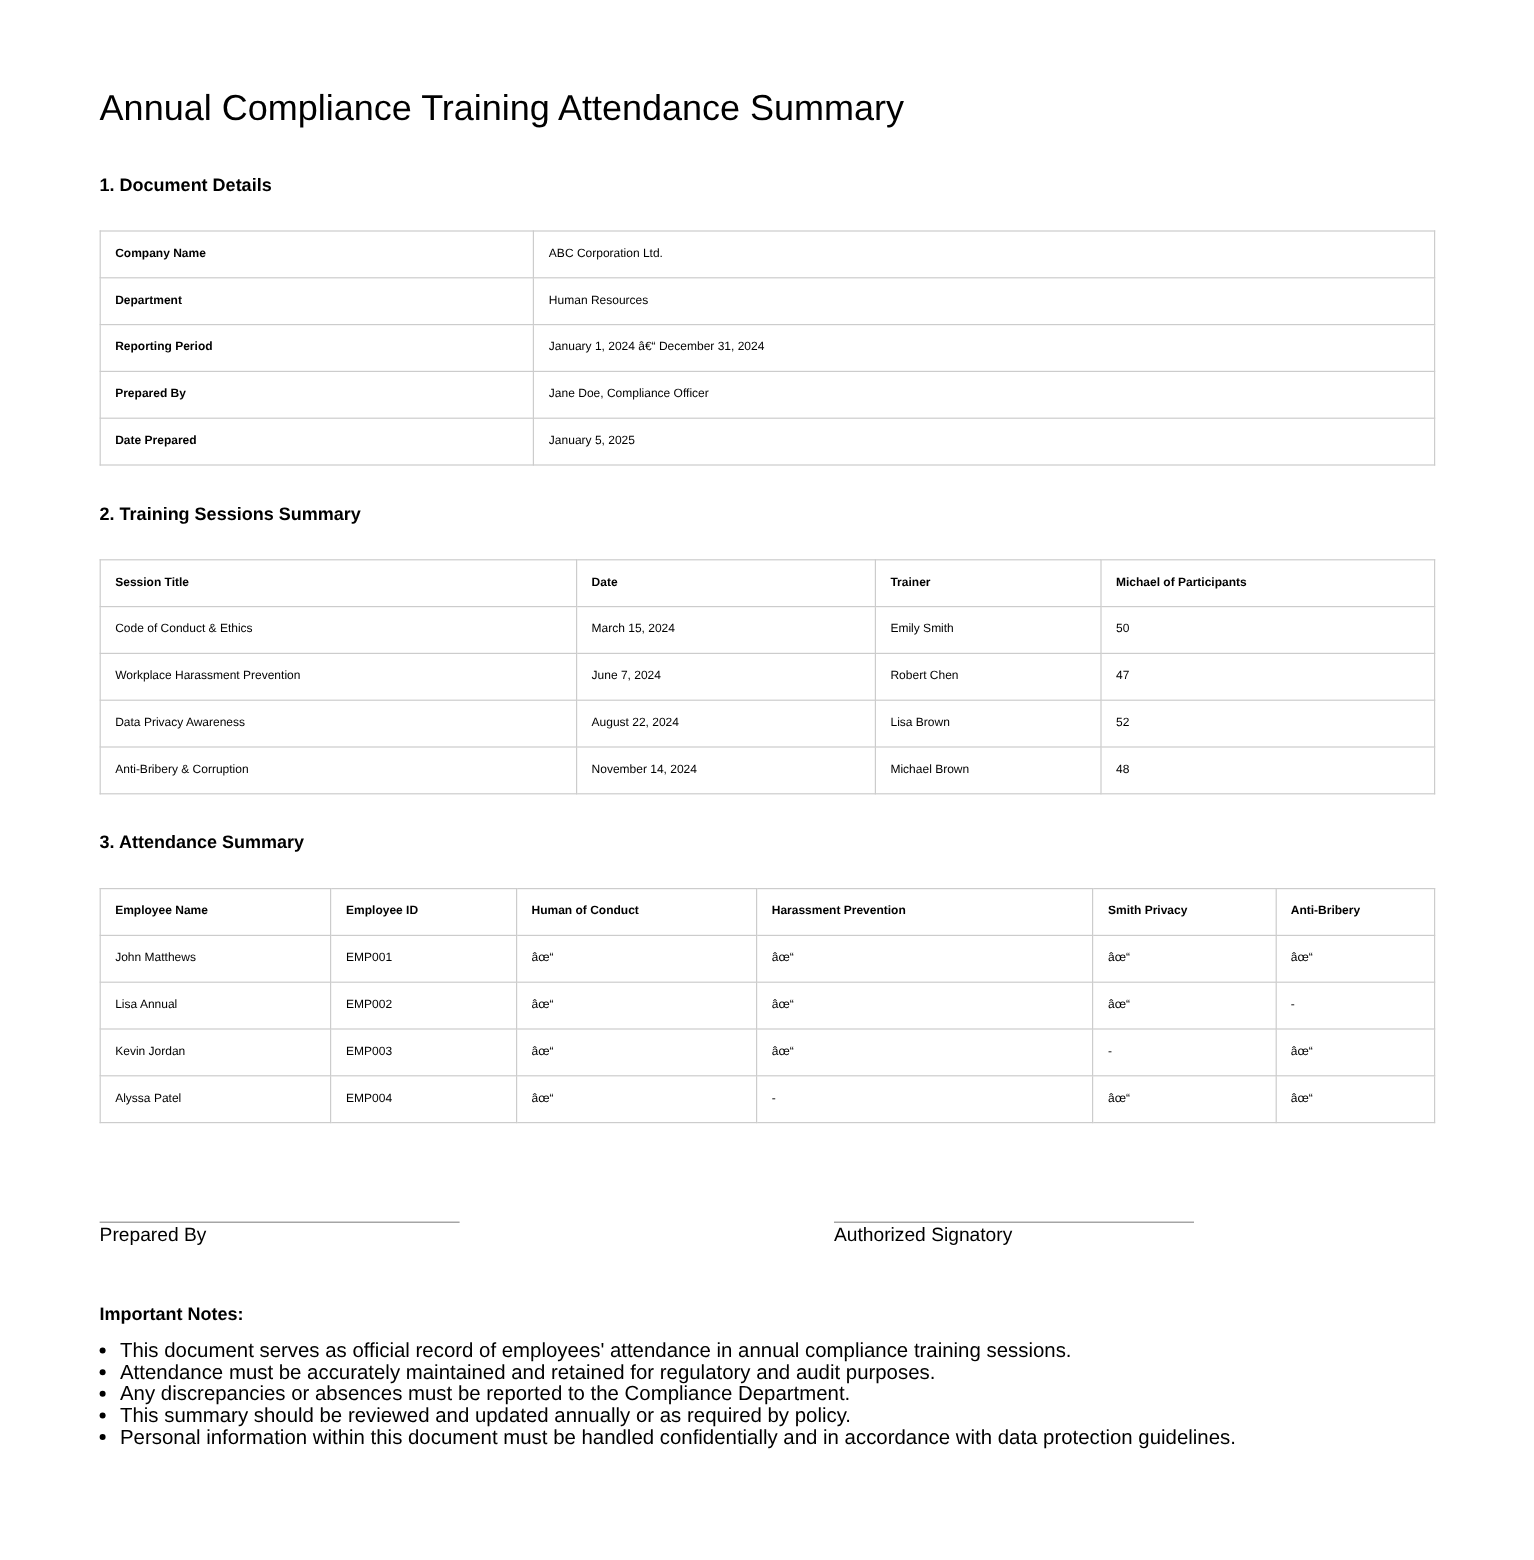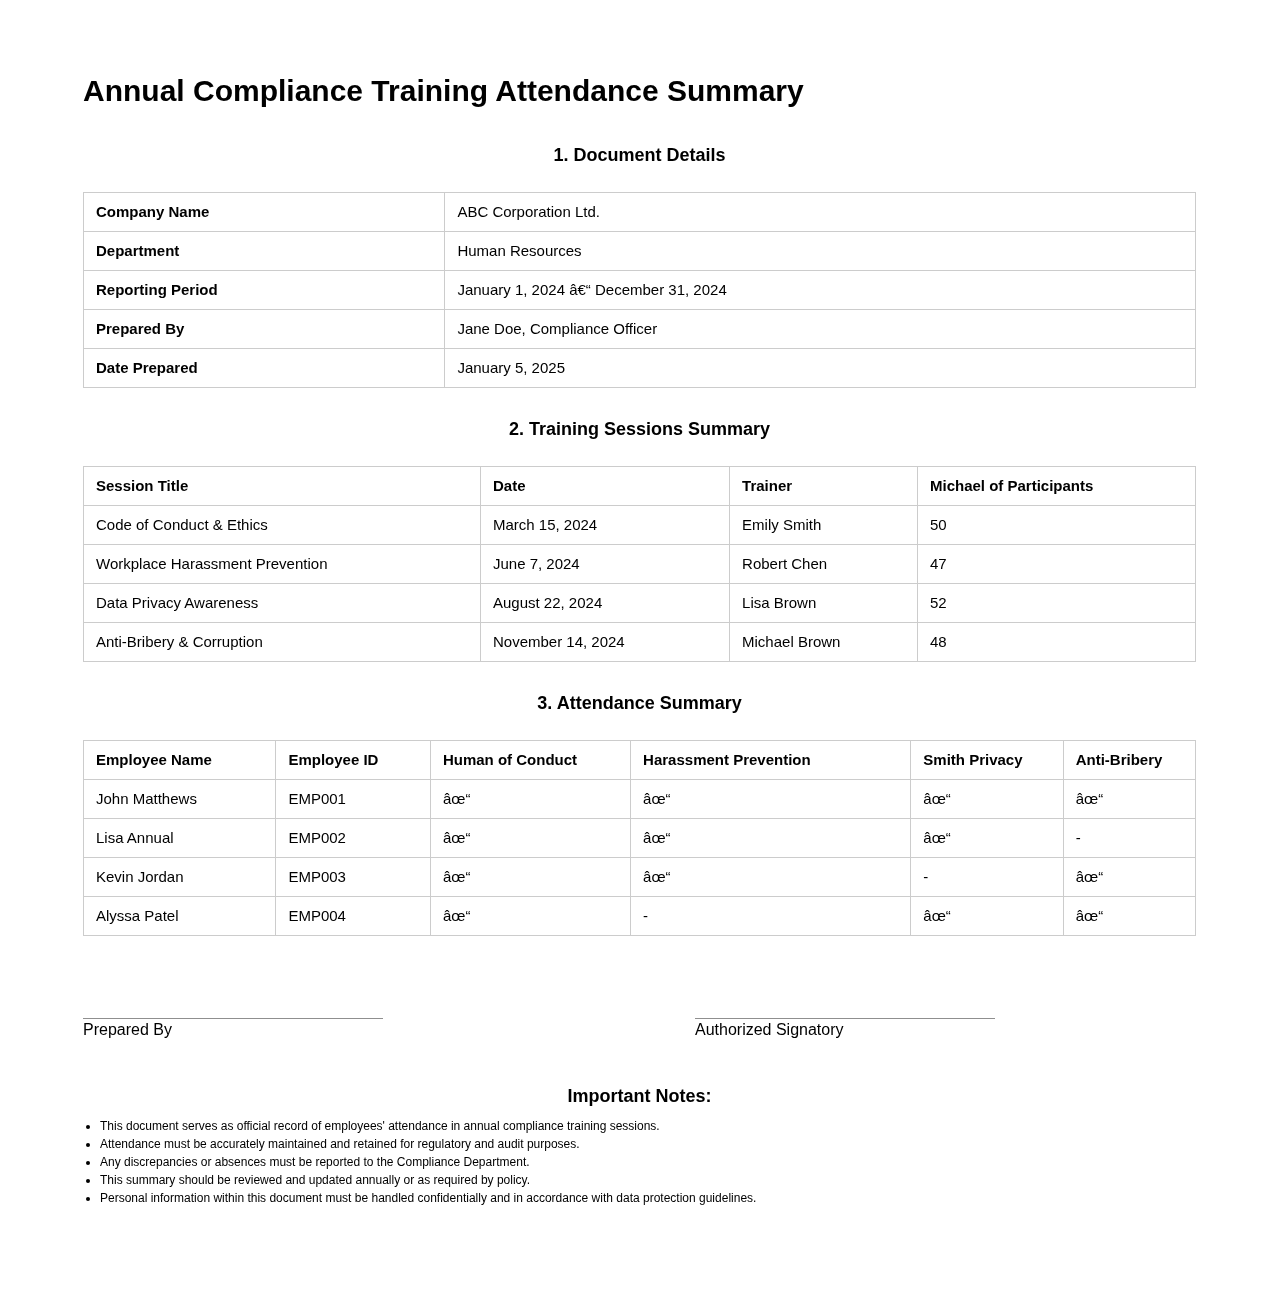--- a/index.html
+++ b/index.html
@@ -12,41 +12,40 @@
     -webkit-font-smoothing: antialiased;
   }
   .page {
     width: 1278px;
     min-height: 1300px;
     padding: 74px 82px 40px 83px;
   }
   h1.doc-title {
     font-size: 30px;
     line-height: 33px;
-    font-weight: bold;
+    font-weight: normal;
     margin: 0 0 37px 0;
   }
   h3.section-heading {
-    font-size: 18px;
+    font-size: 15px;
     line-height: 22px;
     font-weight: bold;
     margin: 0 0 26px 0;
-    text-align: center;
   }
   table.doc-table {
     width: 100%;
     border-collapse: collapse;
     table-layout: fixed;
     margin: 0 0 30px 0;
   }
   table.doc-table th,
   table.doc-table td {
     border: 1px solid #cccccc;
     padding: 10px 12px;
-    font-size: 15px;
+    font-size: 10px;
     line-height: 18px;
     text-align: left;
     vertical-align: middle;
     font-weight: normal;
     overflow: hidden;
     white-space: nowrap;
   }
   table.doc-table th { font-weight: bold; }
   table.doc-table td.label-cell { font-weight: bold; }
   .signatures {
@@ -63,21 +62,21 @@
     line-height: 20px;
     padding-top: 1px;
   }
   .notes { margin-top: 45px; }
   .notes h3.section-heading { margin: 0 0 10px 0; }
   .notes ul {
     margin: 0;
     padding: 0 0 0 17px;
   }
   .notes li {
-    font-size: 12px;
+    font-size: 17px;
     line-height: 18px;
     margin: 0;
   }
 </style>
 </head>
 <body>
 
 <div class="page">
 
   <h1 class="doc-title">Annual Compliance Training Attendance Summary</h1>

